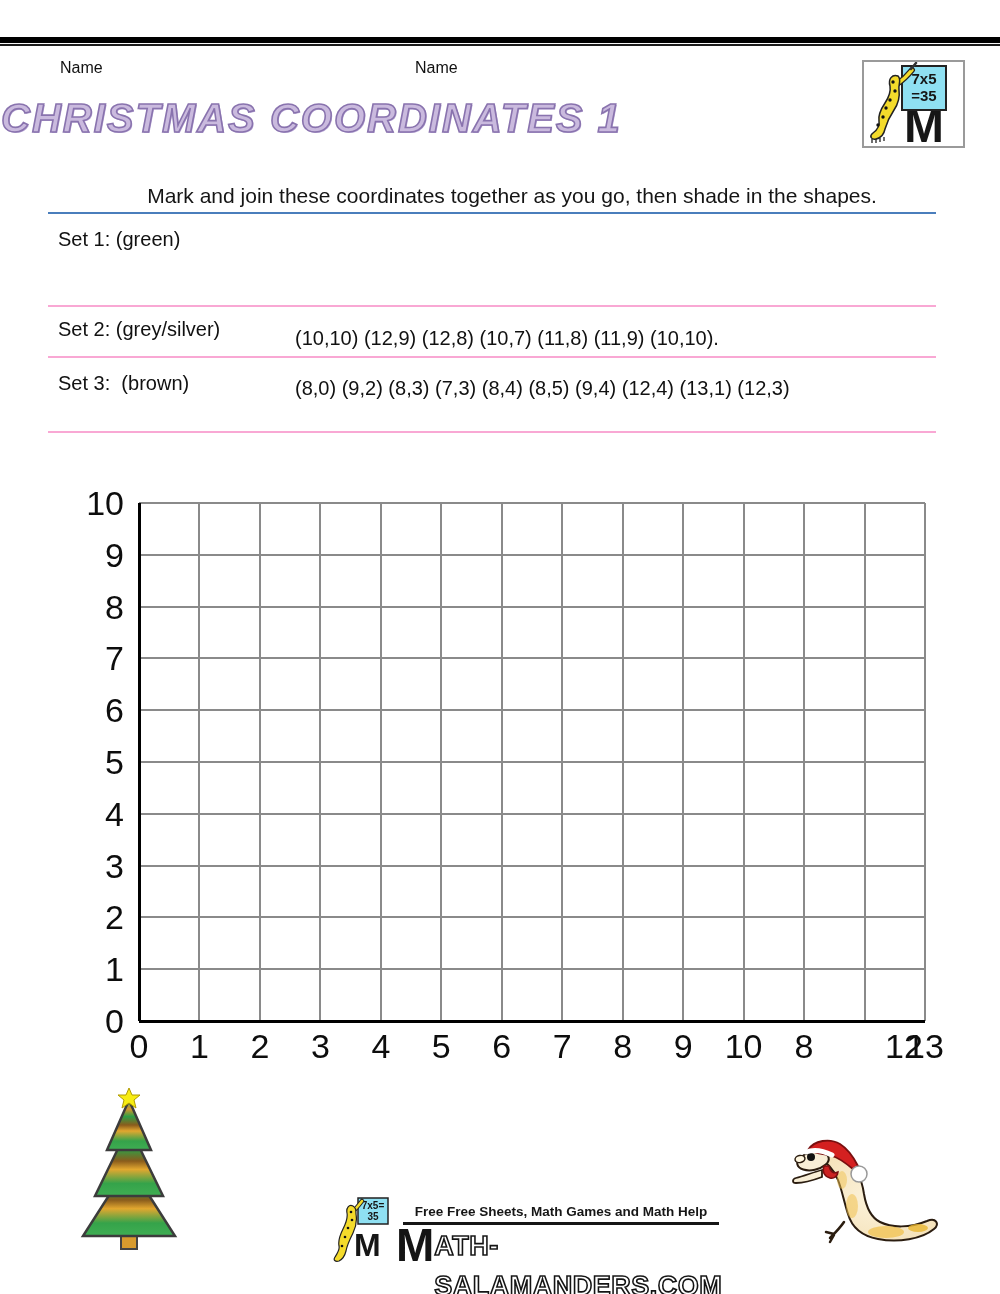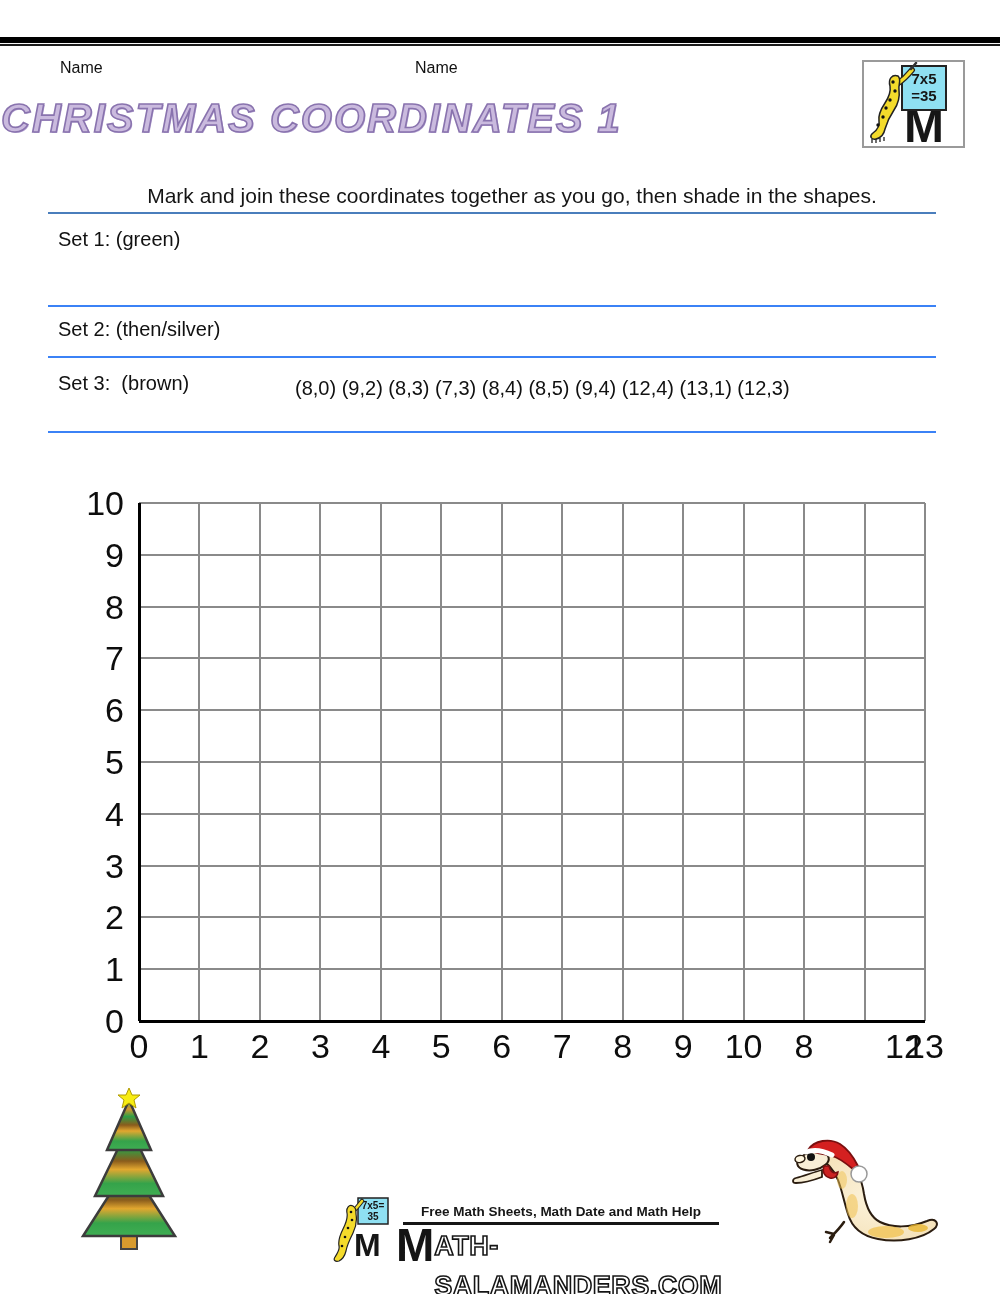--- a/index.html
+++ b/index.html
@@ -14,21 +14,21 @@
   .corner-badge{position:absolute;left:862px;top:60px;width:103px;height:88px;background:#fff;
                 border:2px solid #9a9a9a;box-sizing:border-box;}
   
   .title{position:absolute;left:1px;top:96px;width:1000px;margin:0;
          font-size:40px;font-weight:bold;letter-spacing:2px;color:#cabade;
          -webkit-text-stroke:1.6px #8973ae;text-shadow:1px 1px 0 #b9a8d6;font-style:italic;}
   .instruction{position:absolute;left:0;top:172px;width:1000px;margin:12px;text-align:center;
                font-size:21px;color:#151515;}
   
   .sets-table{position:absolute;left:48px;top:212px;width:888px;border-top:2px solid #4a7ebc;}
-  .set-row{position:relative;border-bottom:2px solid #3b82f6;box-sizing:border-box;}
+  .set-row{position:relative;border-bottom:2px solid #f9a8d4;box-sizing:border-box;}
   .row1{height:93px;}
   .row2{height:51px;}
   .row3{height:75px;}
   .set-label{position:absolute;left:10px;font-size:20px;white-space:pre;}
   .set-coords{position:absolute;left:247px;font-size:20px;line-height:40px;}
   .row1 .set-label,.row1 .set-coords{top:14px;}
   .row1 .set-coords{top:10px;}
   .row2 .set-label,.row2 .set-coords{top:11px;}
   .row3 .set-label{top:14px;}
   .row3 .set-coords{top:10px;}
@@ -83,21 +83,24 @@
   </div>
 
   <h1 class="title">CHRISTMAS COORDINATES 1</h1>
   <p class="instruction">Mark and join these coordinates together as you go, then shade in the shapes.</p>
 
   <div class="sets-table">
     <div class="set-row row1">
       <div class="set-label">Set 1: (green)</div>
     </div>
     <div class="set-row row2">
-      <div class="set-label">Set 2: (then/silver)</div>
+      <div class="set-label">Set 2: (grey/silver)</div>
+      <div class="set-coords">
+        <div>(10,10) (12,9) (12,8) (10,7) (11,8) (11,9) (10,10).</div>
+      </div>
     </div>
     <div class="set-row row3">
       <div class="set-label">Set 3:  (brown)</div>
       <div class="set-coords">
         <div>(8,0) (9,2) (8,3) (7,3) (8,4) (8,5) (9,4) (12,4) (13,1) (12,3)</div>
       </div>
     </div>
   </div>
 
   <svg id="grid-svg" class="grid-svg" shape-rendering="crispEdges" viewBox="0 0 790 522">
@@ -187,21 +190,21 @@
         <path d="M20 16 C24 13 27 9 30 5" stroke="#f4db2b" stroke-width="2.5" fill="none" stroke-linecap="round"></path>
         <path d="M21 10 C17 8 14 12 15 17 C16 22 14 27 11 33 C8 39 6 45 7 50 C8 54 5 58 3 61 C1 64 3 66 7 65 C11 63 13 59 14 55 C15 49 18 43 21 37 C24 31 25 24 24 18 C24 14 24 12 21 10 Z" fill="#f4db2b" stroke="#222" stroke-width="1.2"></path>
         <circle cx="19" cy="16" r="1.3" fill="#111"></circle>
           <circle cx="20" cy="24" r="1.3" fill="#111"></circle>
         <circle cx="16" cy="32" r="1.3" fill="#111"></circle>
           <circle cx="13" cy="41" r="1.3" fill="#111"></circle>
         <circle cx="10" cy="50" r="1.3" fill="#111"></circle>
       </g>
     </svg>
     <div class="footer-text">
-      <div class="tagline">Free Math Sheets, Math Date and Math Help</div>
+      <div class="tagline">Free Free Sheets, Math Games and Math Help</div>
       <div class="rule"></div>
       <div class="wordmark">
         <span class="wm-m">M</span>
         <span class="wm-rest">ATH-SALAMANDERS.COM</span>
       </div>
     </div>
   </div>
 
   <svg class="santa-svg" viewBox="0 0 160 112">
     <defs>

